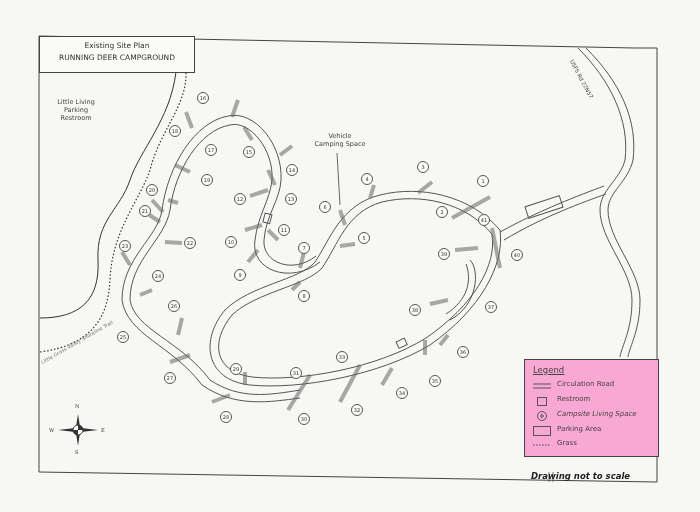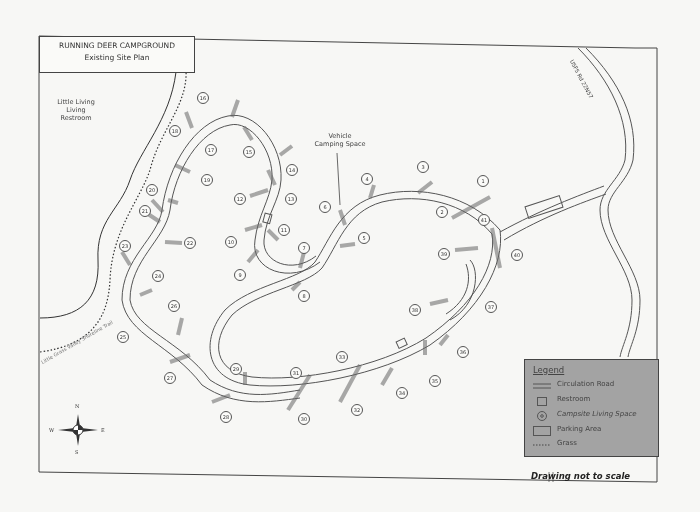--- a/index.html
+++ b/index.html
@@ -1,21 +1,21 @@
 <!DOCTYPE html>
 <html><head>
 <meta charset="utf-8">
 <style>
   html, body { margin:0; padding:0; background:#f7f7f5; }
   body { width:700px; height:512px; position:relative; overflow:hidden; font-family:"DejaVu Sans", sans-serif; }
   #map-svg { position:absolute; left:0; top:0; width:700px; height:512px; }
   .title-box { position:absolute; left:39px; top:36px; width:154px; height:32px; border:1px solid #444; background:#fafaf8; text-align:center; font-size:7.5px; line-height:12px; color:#333; padding-top:3px; }
   .lbl { position:absolute; font-size:6.5px; color:#444; text-align:center; line-height:8px; }
   .site { position:absolute; width:10px; height:10px; border:1px solid #555; border-radius:50%; font-size:5px; line-height:10px; text-align:center; color:#333; background:#fbfbf9; }
-  .legend { position:absolute; left:524px; top:359px; width:133px; height:96px; border:1px solid #444; background:#a3a3a3; font-size:7.5px; color:#444; }
+  .legend { position:absolute; left:524px; top:359px; width:133px; height:96px; border:1px solid #444; background:#f9a8d4; font-size:7.5px; color:#444; }
   .legend .hd { position:absolute; left:8px; top:5px; font-size:8.5px; text-decoration:underline; }
   .legend .row { position:absolute; left:8px; height:12px; display:flex; }
   .legend .sym { width:18px; margin-right:6px; display:flex; align-items:center; justify-content:center; }
   .legend .txt { font-size:7px; }
   .scale-note { position:absolute; left:531px; top:460px; font-size:8.5px; font-style:italic; font-weight:bold; color:#222;margin-top:11px; }
   .compass-lbl { position:absolute; font-size:5px; color:#333; font-family:"DejaVu Serif", serif; }
 </style>
 </head>
 <body>
 
@@ -105,27 +105,27 @@
     <circle r="5" fill="#fff" stroke="#333"></circle>
     <path d="M0,0 L0,-5 A5,5 0 0,1 5,0 Z" fill="#333"></path>
       <path d="M0,0 L0,5 A5,5 0 0,1 -5,0 Z" fill="#333"></path>
   </g>
 
   <line x1="549" y1="472" x2="549" y2="482" stroke="#444" stroke-width="0.7"></line>
   <line x1="553" y1="472" x2="553" y2="482" stroke="#444" stroke-width="0.7"></line>
 </svg>
 
 <div class="title-box">
+  <div>Existing Site Plan</div>
   <div>RUNNING DEER CAMPGROUND</div>
-  <div>Existing Site Plan</div>
 </div>
 
 <div class="lbl" style="left:52px;top:98px;width:48px;">
   <div>Little Living</div>
-  <div>Living</div>
+  <div>Parking</div>
   <div>Restroom</div>
 </div>
 
 <div class="lbl" style="left:312px;top:132px;width:56px;">
   <div>Vehicle</div>
   <div>Camping Space</div>
 </div>
 
 <div class="lbl" style="left:560px;top:75px;transform:rotate(62deg);font-size:5.5px;white-space:nowrap;">USFS Rd 22N57</div>
 <div class="lbl" style="left:36px;top:338px;transform:rotate(-30deg);font-size:5px;white-space:nowrap;color:#777;">Little Grass Valley Shoreline Trail</div>

